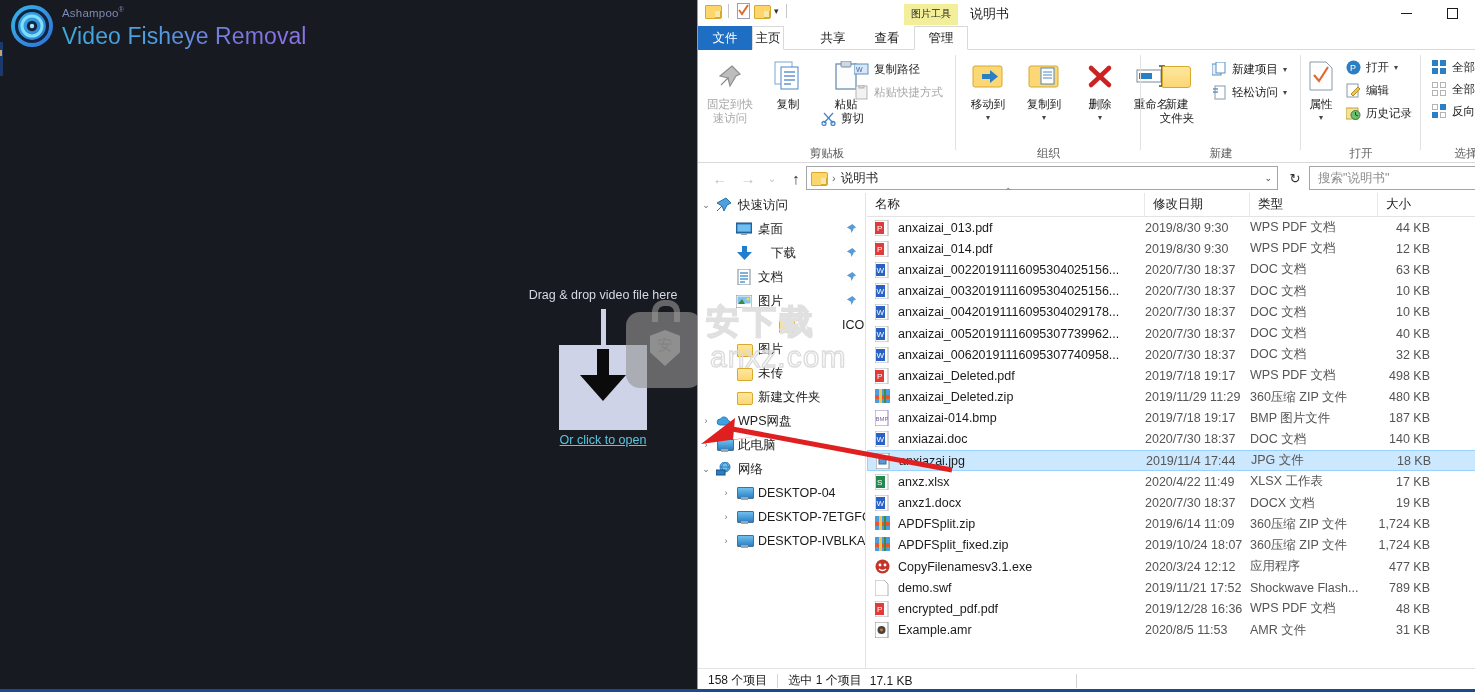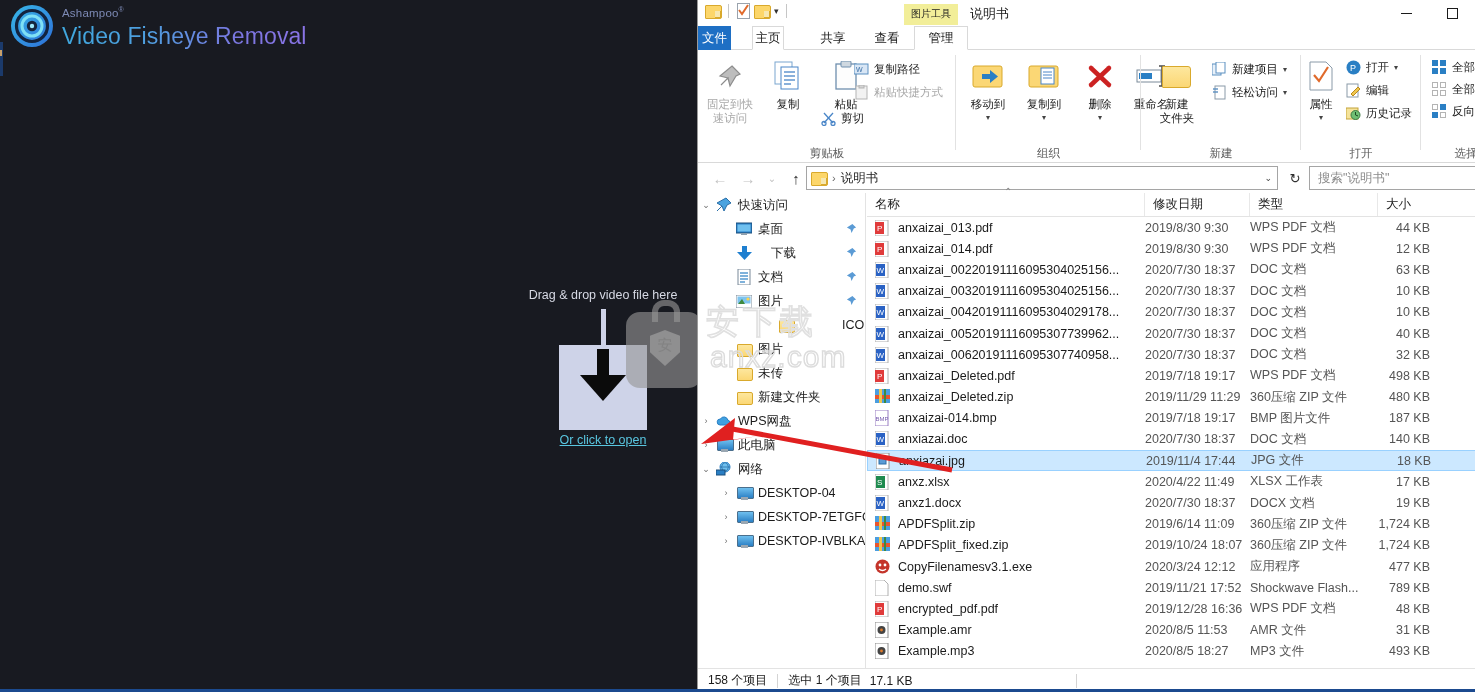--- a/index.html
+++ b/index.html
@@ -246,21 +246,21 @@
   
   #wm-text {
     position: absolute; left: 707px; top: 300px; width: 260px; height: 100px;
     pointer-events: none;
   }
   #wm-anxz {
     position: absolute; left: 710px; top: 340px; font-size: 30px; letter-spacing: 1px;
     color: transparent; -webkit-text-stroke: 1.4px #dcdcdc; font-family: "Liberation Sans", sans-serif;
   }
   #wm-cn {
-    position: absolute; left: 706px; top: 300px; font-size: 33px; font-weight: normal;
+    position: absolute; left: 706px; top: 300px; font-size: 33px; font-weight: bold;
     color: transparent; -webkit-text-stroke: 1.6px #e0e0e0; letter-spacing: 4px;
   }
 
   
   #red-arrow { position: absolute; left: 697px; top: 418px; width: 260px; height: 70px; pointer-events: none; }
 </style>
 </head>
 <body>
 
 <div id="root">
@@ -332,21 +332,21 @@
         <div class="winbtn">
             <span class="min"></span>
           </div>
         <div class="winbtn">
             <span class="max"></span>
           </div>
       </div>
     </div>
 
     <div id="tabstrip">
-      <div class="rtab file" style="left:0;width:33px">文件</div>
+      <div class="rtab file" style="left:0;width:54px">文件</div>
       <div class="rtab active" style="left:54px;width:32px">主页</div>
       <div class="rtab" style="left:108px;width:54px">共享</div>
       <div class="rtab" style="left:162px;width:54px">查看</div>
       <div class="rtab ctx-active" style="left:216px;width:54px">管理</div>
     </div>
 
     <div id="ribbon">
 
       <div class="rgroup" style="left:0;width:258px">
         <div class="rbig dim" style="left:4px;top:8px">
@@ -1021,33 +1021,20 @@
                     <rect x="0" y="0" width="13" height="16" fill="#fff" stroke="#8a8a8a"></rect>
                     <circle cx="6.5" cy="8" r="4" fill="#444"></circle>
                     <circle cx="6.5" cy="8" r="1.4" fill="#e07a2a"></circle>
                   </svg></span>
                 <span>Example.amr</span>
               </span>
               <span class="fdate">2020/8/5 11:53</span>
               <span class="ftype">AMR 文件</span>
               <span class="fsize">31 KB</span>
             </div>
-            <div class="frow">
-              <span class="fname">
-                <span class="ficon"><svg width="15" height="16" viewBox="0 0 15 16">
-                    <rect x="0" y="0" width="13" height="16" fill="#fff" stroke="#8a8a8a"></rect>
-                    <circle cx="6.5" cy="8" r="4" fill="#444"></circle>
-                    <circle cx="6.5" cy="8" r="1.4" fill="#e07a2a"></circle>
-                  </svg></span>
-                <span>Example.mp3</span>
-              </span>
-              <span class="fdate">2020/8/5 18:27</span>
-              <span class="ftype">MP3 文件</span>
-              <span class="fsize">493 KB</span>
-            </div>
           </div>
       </div>
     </div>
 
     <div id="statusbar">
       <span>158 个项目</span>
       <span class="status-sep"></span>
       <span>选中 1 个项目</span>
       <span style="width:8px"></span>
       <span>17.1 KB</span>

